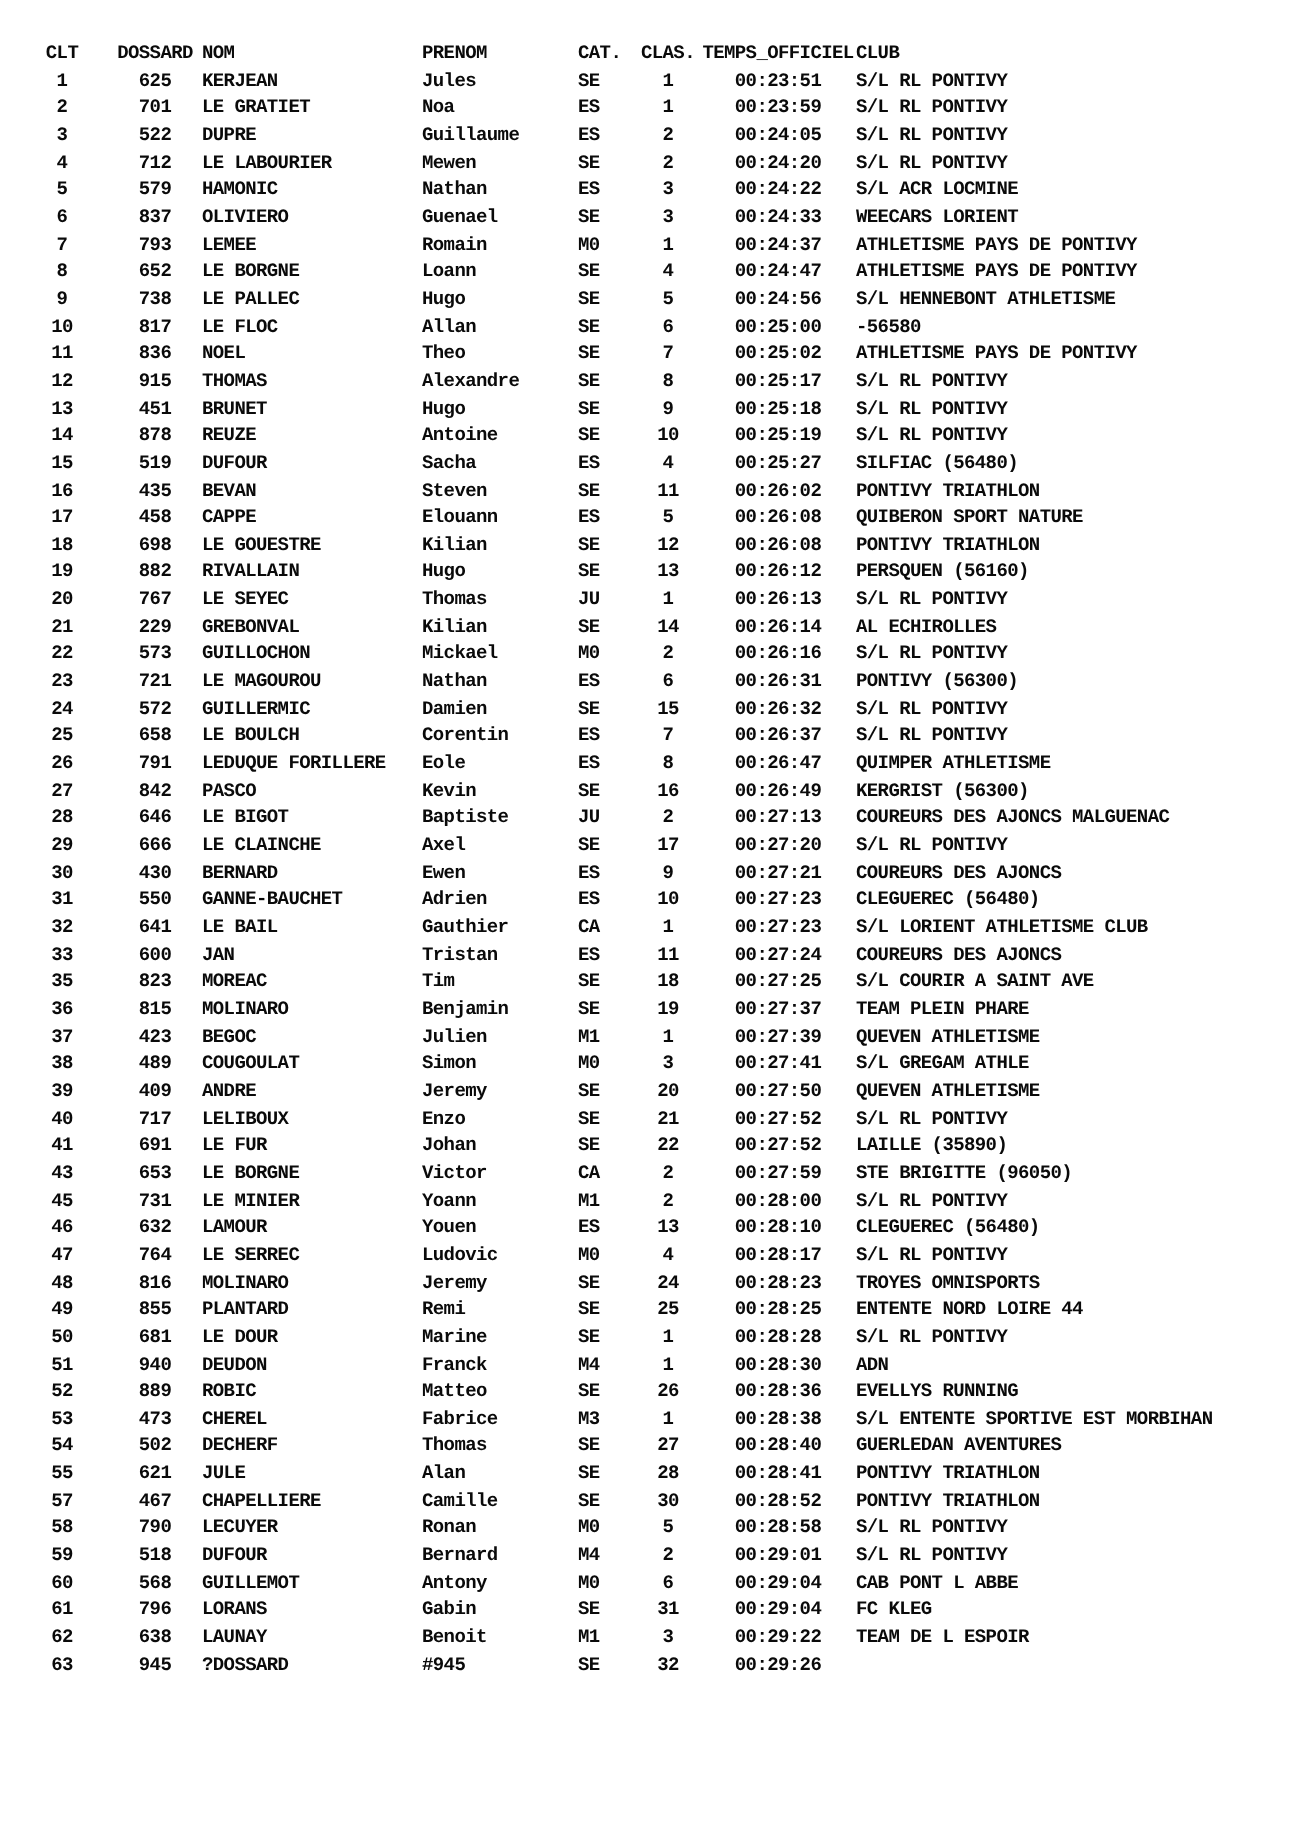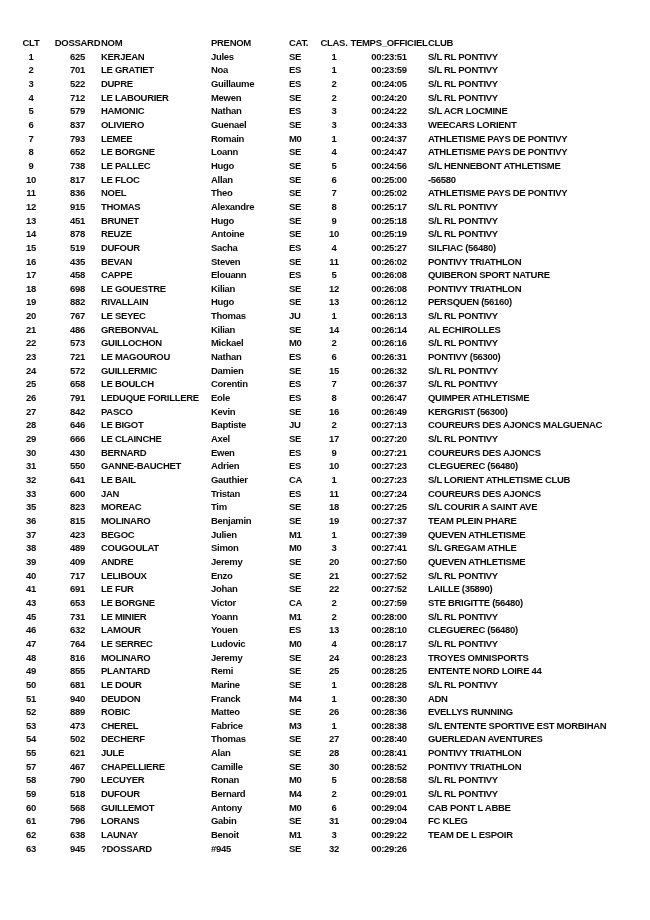--- a/index.html
+++ b/index.html
@@ -10,25 +10,26 @@
   .page {
     position: relative;
     width: 650px;
     height: 920px;
     background: #ffffff;
     overflow: hidden;
     font-family: "Liberation Sans", "DejaVu Sans", sans-serif;
   }
   table.results {
     position: absolute;
-    top: 36px;
+    top: 20px;
     left: 8px;
     width: 636px;
     border-collapse: collapse;
     table-layout: fixed;
+    font-family: Liberation Mono, monospace;
   }
   table.results th,
   table.results td {
     padding: 0;
     margin: 0;
     height: 13.65px;
     line-height: 13.65px;
     font-size: 9.5px;
     font-weight: bold;
     color: #0a0a0a;
@@ -272,21 +273,21 @@
           <td class="al-c">767</td>
           <td class="al-l">LE SEYEC</td>
           <td class="al-l">Thomas</td>
           <td class="al-l">JU</td>
           <td class="al-c">1</td>
           <td class="al-c">00:26:13</td>
           <td class="al-l">S/L RL PONTIVY</td>
         </tr>
         <tr>
           <td class="al-c">21</td>
-          <td class="al-c">486</td>
+          <td class="al-c">229</td>
           <td class="al-l">GREBONVAL</td>
           <td class="al-l">Kilian</td>
           <td class="al-l">SE</td>
           <td class="al-c">14</td>
           <td class="al-c">00:26:14</td>
           <td class="al-l">AL ECHIROLLES</td>
         </tr>
         <tr>
           <td class="al-c">22</td>
           <td class="al-c">573</td>
@@ -478,21 +479,21 @@
           <td class="al-l">LAILLE (35890)</td>
         </tr>
         <tr>
           <td class="al-c">43</td>
           <td class="al-c">653</td>
           <td class="al-l">LE BORGNE</td>
           <td class="al-l">Victor</td>
           <td class="al-l">CA</td>
           <td class="al-c">2</td>
           <td class="al-c">00:27:59</td>
-          <td class="al-l">STE BRIGITTE (56480)</td>
+          <td class="al-l">STE BRIGITTE (96050)</td>
         </tr>
         <tr>
           <td class="al-c">45</td>
           <td class="al-c">731</td>
           <td class="al-l">LE MINIER</td>
           <td class="al-l">Yoann</td>
           <td class="al-l">M1</td>
           <td class="al-c">2</td>
           <td class="al-c">00:28:00</td>
           <td class="al-l">S/L RL PONTIVY</td>

